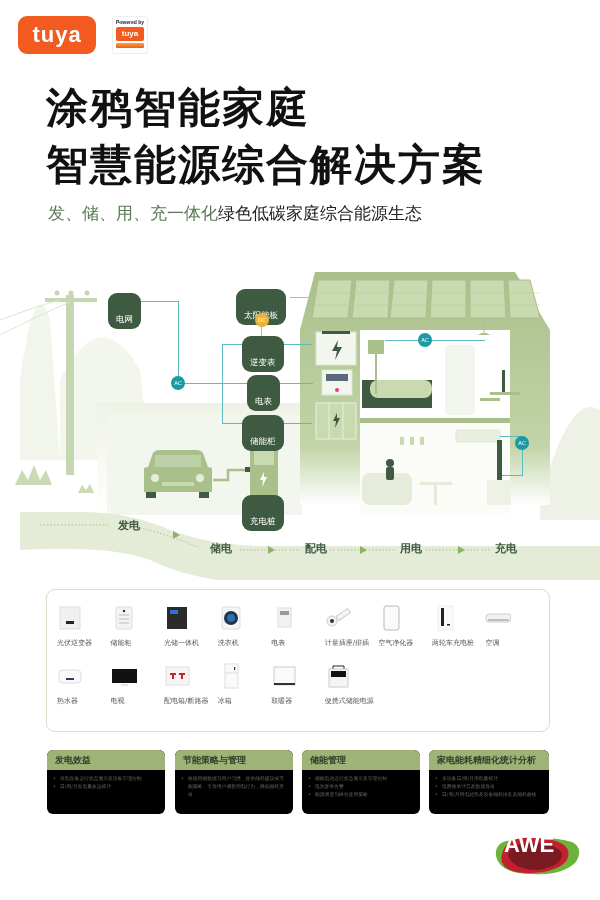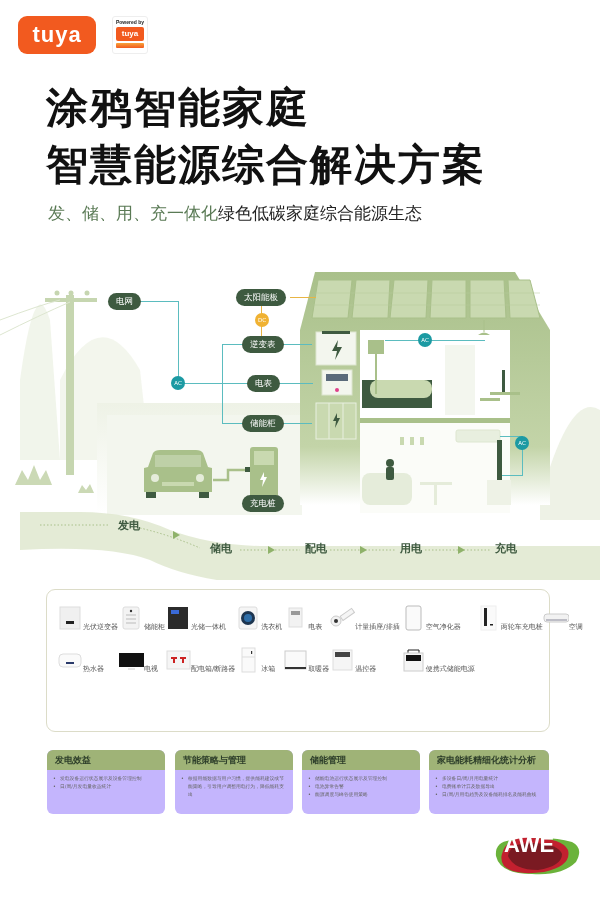--- a/index.html
+++ b/index.html
@@ -11,36 +11,36 @@
 .pb .t{font:bold 5px "Liberation Sans",sans-serif;color:#222}
 .pb .m{margin-top:2px;width:28px;height:14px;background:#f25a1f;border-radius:2px;color:#fff;font:bold 8px "Liberation Sans",sans-serif;text-align:center;line-height:14px}
 .pb .b{width:28px;height:5px;background:linear-gradient(#f7a23a,#f25a1f);margin-top:2px;border-radius:1px}
 
 .title1{left:46px;top:80px;font:bold 42px "DejaVu Sans",sans-serif;letter-spacing:2px;color:#111}
 .title2{left:46px;top:137px;font:bold 42px "DejaVu Sans",sans-serif;letter-spacing:2px;color:#111}
 .subtitle{left:48px;top:202px;font-size:17px;color:#222}
 .subtitle .hl{color:#5a7a55;font-weight:normal}
 
 .scene{left:0;top:260px;width:600px;height:320px}
-.pill{position:absolute;background:#3e5a40;color:#fff;font-size:8.5px;border-radius:9px;height:17px;line-height:17px;padding:0 8px;white-space:nowrap}
+.pill{position:absolute;background:#3e5a40;color:#fff;font-size:8.5px;border-radius:9px;height:17px;line-height:17px;padding:18px 8px;white-space:nowrap}
 .ac{position:absolute;width:14px;height:14px;border-radius:50%;background:#1c9aa3;color:#fff;font-size:5.5px;line-height:14px;text-align:center}
 .dc{position:absolute;width:14px;height:14px;border-radius:50%;background:#f0b232;color:#fff;font-size:5.5px;line-height:14px;text-align:center}
 .line{position:absolute;background:#5bbcbf}
 .oline{position:absolute;background:#e8b545}
 
 .flow-word{position:absolute;font-size:11px;color:#3e5a40;font-weight:bold}
 .arrow{position:absolute;width:0;height:0;border-top:4px solid transparent;border-bottom:4px solid transparent;border-left:7px solid #8fb26a}
 
 .panel{left:46px;top:589px;width:504px;height:143px;border:1.5px solid #dcdcc8;border-radius:9px;background:#fff}
 .grid{position:absolute;left:10px;top:14px;right:10px;display:grid;grid-template-columns:repeat(9,1fr);row-gap:14px}
-.prod{display:flex;align-items:flex-end}
+.prod{display:flex;flex-direction:column;align-items:flex-start}
 .prod .ic{width:26px;height:28px;display:flex;align-items:center;justify-content:center}
 .prod .lb{font-size:7px;color:#555;margin-top:6px;white-space:nowrap}
 
-.card{position:absolute;top:750px;width:118px;height:64px;background:#c4b5fd;border-radius:6px;overflow:hidden}
+.card{position:absolute;top:750px;width:118px;height:64px;background:#000000;border-radius:6px;overflow:hidden}
 .card .hd{background:#9fb377;height:20px;font-size:9px;font-weight:bold;color:#2d3e2a;padding:4px 8px}
 .card ul{list-style:none;padding:5px 6px}
 .card li{font-size:4.8px;color:#666;line-height:8px;padding-left:7px;position:relative}
 .card li:before{content:"•";position:absolute;left:0;color:#666}
 
 .awe{left:492px;top:832px;width:90px;height:46px}
 </style>
 </head>
 <body>
 
@@ -337,29 +337,20 @@
           <svg width="26" height="28" viewBox="0 0 26 28">
             <rect x="3" y="5" width="21" height="18" fill="#fafafa" stroke="#ccc"></rect>
             <rect x="3" y="21" width="21" height="2" fill="#333"></rect>
           </svg>
         </span>
         <span class="lb">取暖器</span>
       </div>
       <div class="prod">
         <span class="ic">
           <svg width="26" height="28" viewBox="0 0 26 28">
-            <rect x="4" y="4" width="19" height="20" fill="#f5f5f5" stroke="#ddd"></rect>
-            <rect x="6" y="6" width="15" height="5" fill="#444"></rect>
-          </svg>
-        </span>
-        <span class="lb">温控器</span>
-      </div>
-      <div class="prod">
-        <span class="ic">
-          <svg width="26" height="28" viewBox="0 0 26 28">
             <path d="M8 7 V4 H19 V7" stroke="#222" fill="none"></path>
             <rect x="4" y="7" width="19" height="18" fill="#f5f5f5" stroke="#ccc"></rect>
             <rect x="6" y="9" width="15" height="6" fill="#111"></rect>
           </svg>
         </span>
         <span class="lb">便携式储能电源</span>
       </div>
     </div>
 </div>
 

